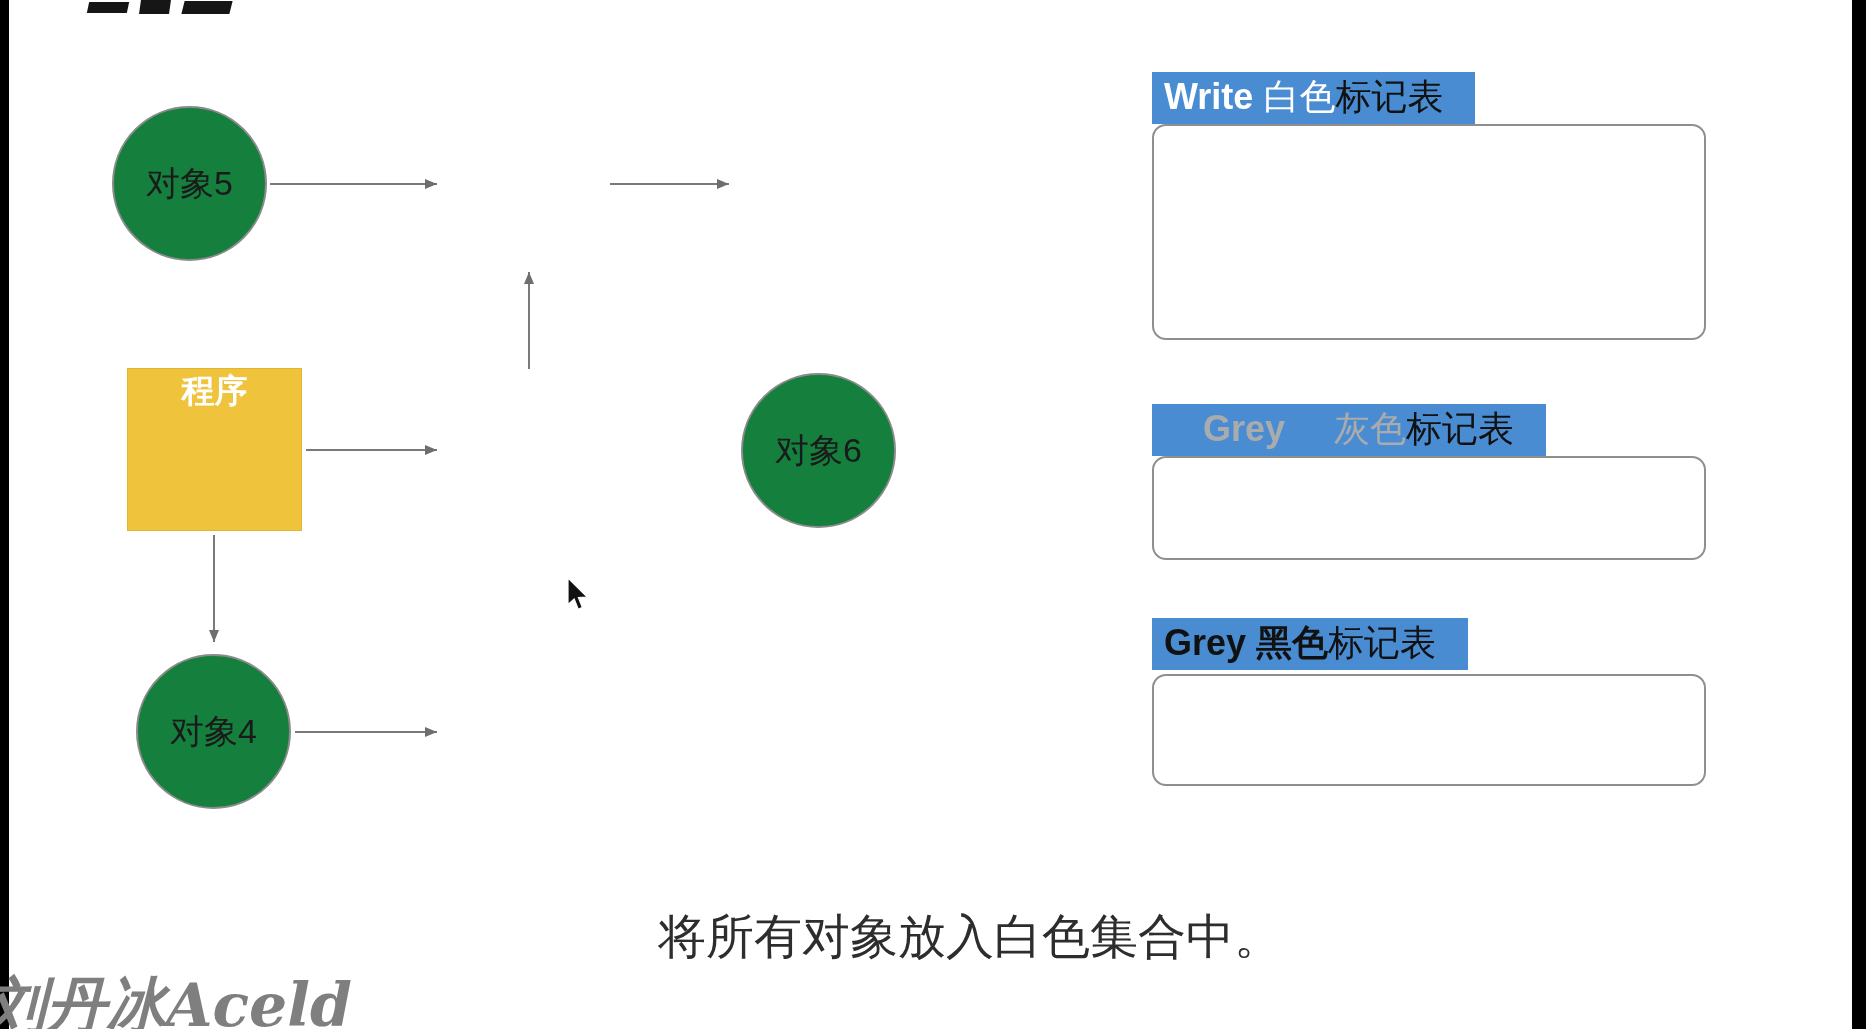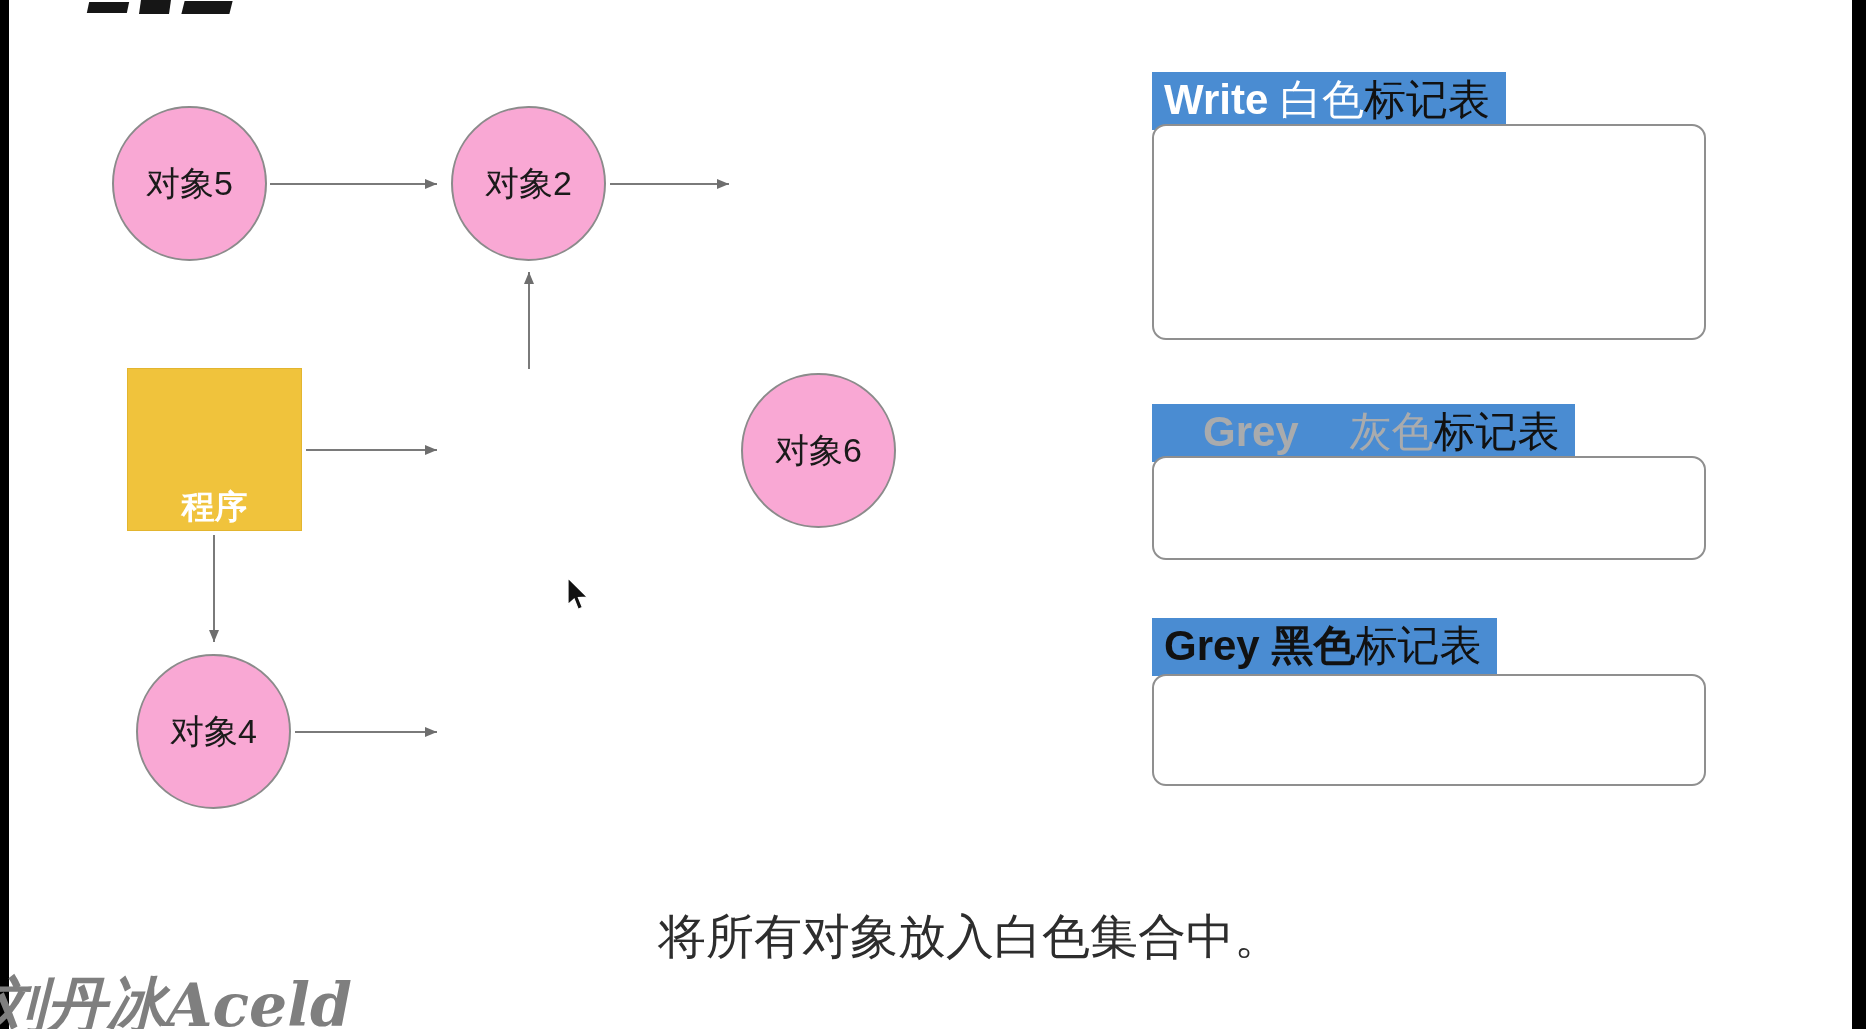--- a/index.html
+++ b/index.html
@@ -17,32 +17,32 @@
   .crop-glyphs span { position:absolute; background:#161616; display:block; }
   .cg1 { left:0;   top:2px; width:40px; height:11px; transform:skewX(-12deg); }
   .cg2 { left:52px; top:0;  width:30px; height:14px; transform:skewX(-8deg); }
   .cg3 { left:95px; top:1px; width:48px; height:13px; transform:skewX(-14deg); }
 
   .arrows { position:absolute; left:0; top:0; width:1866px; height:1029px; pointer-events:none; }
   .arrows line { stroke:#7a7a7a; stroke-width:2; }
 
   .node {
     position:absolute; width:155px; height:155px; border:2px solid #8b8b8b;
-    border-radius:50%; background:#f9a8d4; display:flex; align-items:center;
+    border-radius:50%; background:#15803d; display:flex; align-items:center;
     justify-content:center; font-size:34px; color:#1a1a1a;
   }
   .program {
     position:absolute; left:127px; top:368px; width:175px; height:163px;
-    background:#F0C33C; border:1px solid #E3B52F; display:flex; align-items:flex-end;
+    background:#F0C33C; border:1px solid #E3B52F; display:flex; align-items:flex-start;
     justify-content:center; font-size:33px; font-weight:bold; color:#ffffff;
   }
 
   .tag {
-    position:absolute; background:#4A8CD2; padding:5px 16px 7px 12px;
-    font-size:42px; white-space:nowrap; line-height:1.1;
+    position:absolute; background:#4A8CD2; padding:5px 32px 7px 12px;
+    font-size:36px; white-space:nowrap; line-height:1.1;
   }
   .tag .en { font-weight:bold; }
   .tag .suffix { color:#111; font-weight:normal; }
   .white-tag .en, .white-tag .cn { color:#ffffff; }
   .grey-tag  .en, .grey-tag  .cn { color:#A9ABAD;margin-left:39px; }
   .black-tag .en, .black-tag .cn { color:#111111; }
   .black-tag .cn { font-weight:bold; }
 
   .list-box {
     position:absolute; background:#fff; border:2px solid #8f8f8f; border-radius:14px;
@@ -84,23 +84,20 @@
     <line x1="610" y1="184" x2="729" y2="184" marker-end="url(#ah)"></line>
     <line x1="529" y1="369" x2="529" y2="272" marker-end="url(#ah)"></line>
     <line x1="306" y1="450" x2="437" y2="450" marker-end="url(#ah)"></line>
     <line x1="214" y1="535" x2="214" y2="642" marker-end="url(#ah)"></line>
     <line x1="295" y1="732" x2="437" y2="732" marker-end="url(#ah)"></line>
   </svg>
 
   <div class="node" style="left:112px;top:106px">
     <span>对象5</span>
   </div>
-  <div class="node" style="left:451px;top:106px">
-    <span>对象2</span>
-  </div>
   <div class="node" style="left:741px;top:373px">
     <span>对象6</span>
   </div>
   <div class="node" style="left:136px;top:654px">
     <span>对象4</span>
   </div>
 
   <div class="program">
     <span>程序</span>
   </div>

